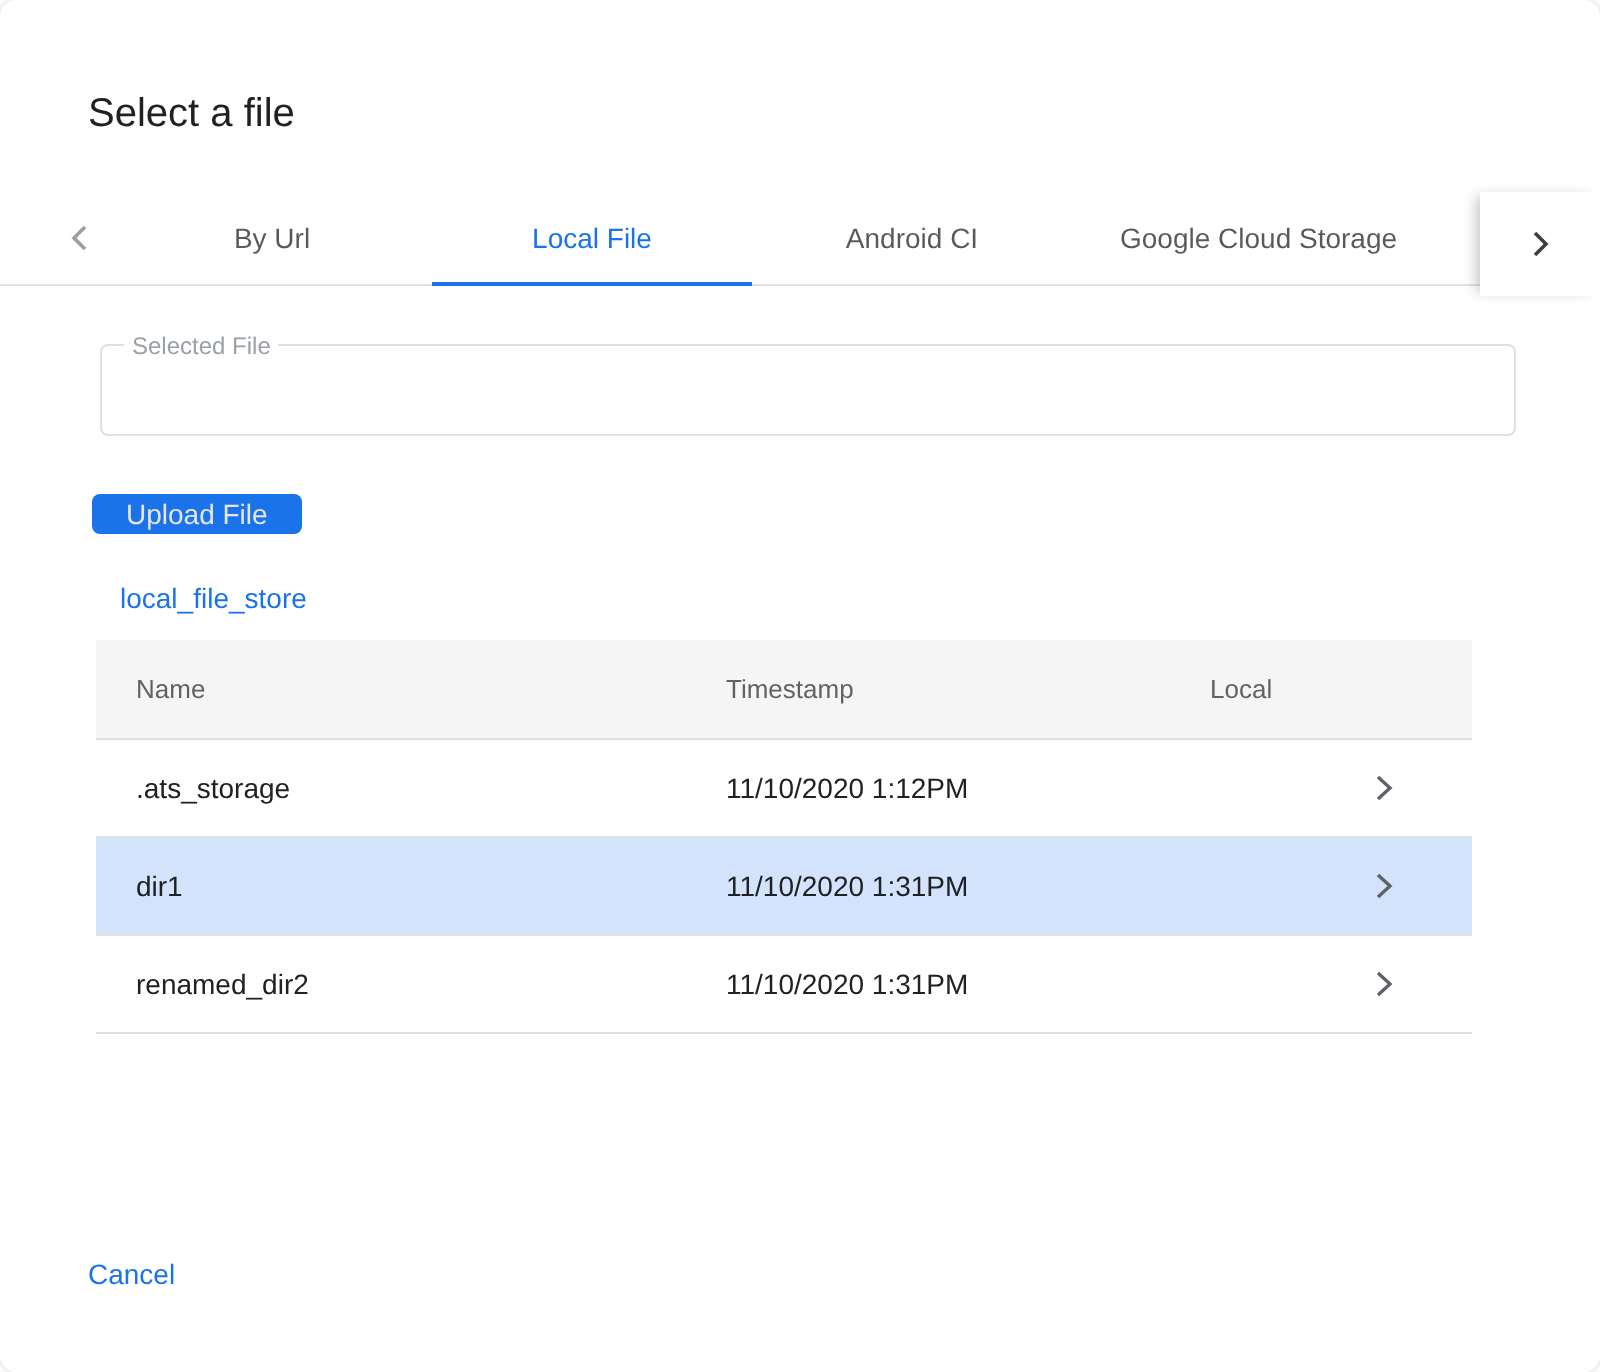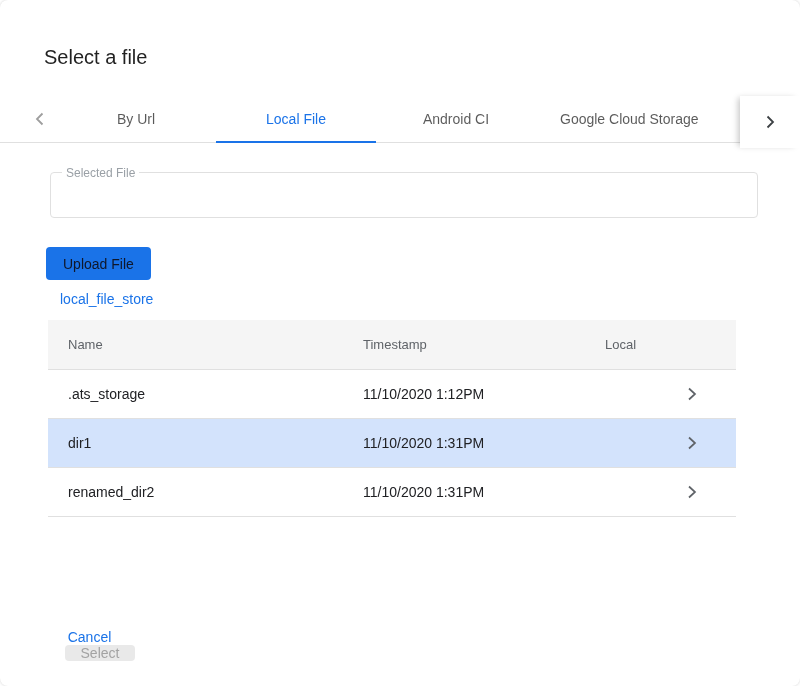--- a/index.html
+++ b/index.html
@@ -68,22 +68,22 @@
   .field-label{
     position:absolute;top:-7px;left:11px;
     background:#fff;padding:0 4px;
     font-size:12px;color:#9aa0a6;line-height:14px;
   }
   .field input{
     width:100%;height:100%;border:none;outline:none;background:transparent;
     padding:0 14px;font-size:14px;font-family:inherit;color:var(--text-primary);
   }
   .upload-btn{
-    position:absolute;left:46px;top:247px;height:33px;padding:0 17px;
-    background:var(--accent);color:#0f172a;border:none;border-radius:4px;
+    position:absolute;left:46px;top:247px;height:20px;padding:0 17px;
+    background:var(--accent);color:#e5e5e5;border:none;border-radius:4px;
     font-size:14px;font-weight:500;font-family:inherit;cursor:pointer;
   }
   .store-link{
     position:absolute;left:60px;top:291px;
     font-size:14px;color:var(--accent);text-decoration:none;cursor:pointer;
   }
   
   .file-table{
     position:absolute;left:48px;top:320px;width:688px;
   }
@@ -195,16 +195,15 @@
             <svg width="12" height="14" viewBox="0 0 12 14">
               <path d="M3 1.5 L9 7 L3 12.5" fill="none" stroke="#5f6368" stroke-width="1.7"></path>
             </svg>
           </span>
         </div>
       </div>
   </div>
 
   <div class="footer">
     <button class="cancel-btn">Cancel</button>
-    <button class="select-btn" disabled="">Select</button>
   </div>
 
 </div>
 
 </body></html>

